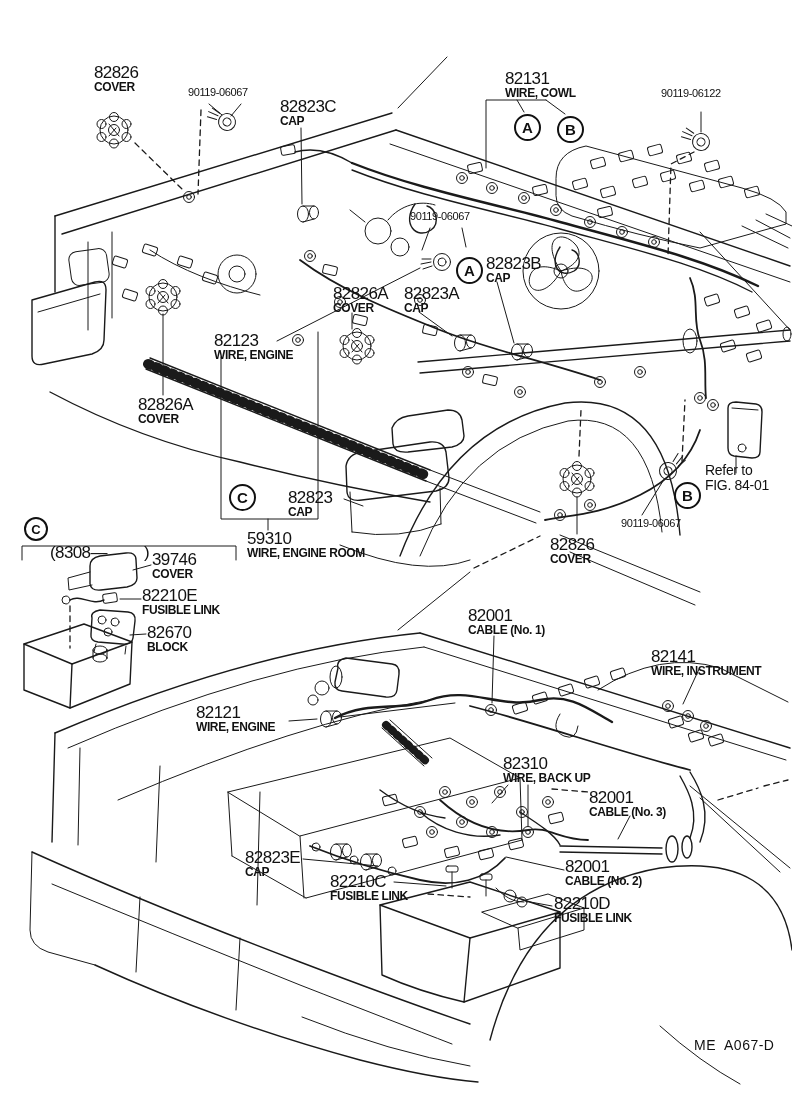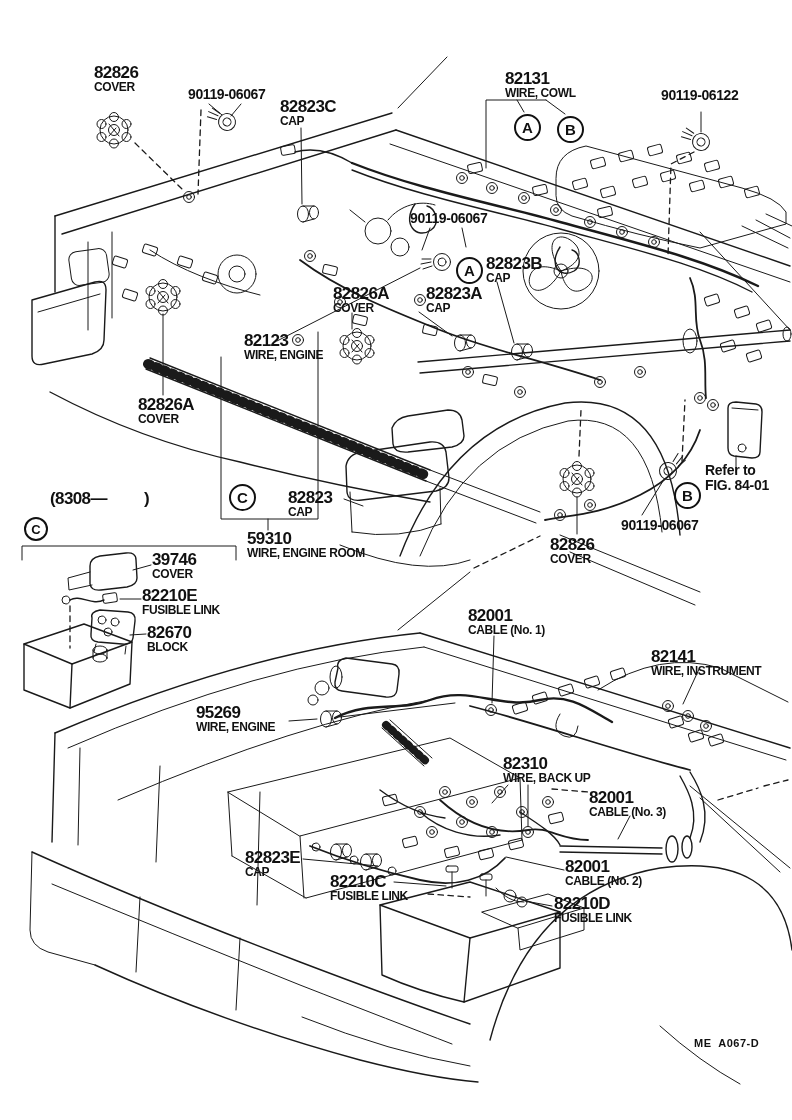--- a/index.html
+++ b/index.html
@@ -7,22 +7,22 @@
          font-family:"Liberation Sans",sans-serif;overflow:hidden}
   .art{position:absolute;left:0;top:0;width:792px;height:1120px}
   .k{stroke:#1a1a1a;fill:none;stroke-width:1.4;stroke-linecap:round;stroke-linejoin:round}
   .k2{stroke-width:2.4}
   .k3{stroke-width:1.8}
   .kt{stroke-width:1}
   .kd{stroke-dasharray:5.5 4.5;stroke-width:1.3}
   .kr{stroke-width:10;stroke-dasharray:2.4 6}
   .kr2{stroke-width:8;stroke-dasharray:2.2 5}
   .lbl{position:absolute;color:#111;line-height:1.04;white-space:nowrap}
-  .pn{font-size:17px;font-weight:bold;letter-spacing:-0.6px}
-  .pn.sm{font-size:14px;letter-spacing:-0.4px}
+  .pn{font-size:17px;font-weight:normal;letter-spacing:-0.6px}
+  .pn.sm{font-size:11px;letter-spacing:-0.4px}
   .pn.md{font-size:14px;letter-spacing:-0.3px}
   .pd{font-size:12px;font-weight:bold;letter-spacing:-0.4px;margin-top:-1px}
   .pre{white-space:pre}
   .marker{position:absolute;box-sizing:border-box;width:27px;height:27px;border:2.6px solid #111;
           border-radius:50%;display:flex;align-items:center;justify-content:center;
           font-size:15px;font-weight:bold;color:#111;background:transparent}
   .marker.sm{width:24px;height:24px;font-size:13px;border-width:2.3px}
 </style>
 </head>
 <body>
@@ -385,21 +385,21 @@
     <path class="k kt" d="M552,906 L525,901"></path>
   </g>
 </svg>
 
 <div class="marker" style="left:514px;top:114px">A</div>
 <div class="marker" style="left:557px;top:116px">B</div>
 <div class="marker" style="left:456px;top:257px">A</div>
 <div class="marker" style="left:674px;top:482px">B</div>
 <div class="marker" style="left:229px;top:484px">C</div>
 <div class="marker sm" style="left:24px;top:517px">C</div>
-<div class="lbl" style="left:50px;top:490px">
+<div class="lbl" style="left:50px;top:544px">
   <div class="pn pre">(8308—         )</div>
 </div>
 
 <div class="lbl" style="left:94px;top:64px">
   <div class="pn">82826</div>
   <div class="pd">COVER</div>
 </div>
 <div class="lbl" style="left:188px;top:87px">
   <div class="pn sm">90119-06067</div>
 </div>
@@ -418,25 +418,25 @@
   <div class="pn sm">90119-06067</div>
 </div>
 <div class="lbl" style="left:486px;top:255px">
   <div class="pn">82823B</div>
   <div class="pd">CAP</div>
 </div>
 <div class="lbl" style="left:333px;top:285px">
   <div class="pn">82826A</div>
   <div class="pd">COVER</div>
 </div>
-<div class="lbl" style="left:426px;top:285px">
+<div class="lbl" style="left:404px;top:285px">
   <div class="pn">82823A</div>
   <div class="pd">CAP</div>
 </div>
-<div class="lbl" style="left:244px;top:332px">
+<div class="lbl" style="left:214px;top:332px">
   <div class="pn">82123</div>
   <div class="pd">WIRE, ENGINE</div>
 </div>
 <div class="lbl" style="left:138px;top:396px">
   <div class="pn">82826A</div>
   <div class="pd">COVER</div>
 </div>
 <div class="lbl" style="left:288px;top:489px">
   <div class="pn">82823</div>
   <div class="pd">CAP</div>
@@ -470,21 +470,21 @@
 </div>
 <div class="lbl" style="left:468px;top:607px">
   <div class="pn">82001</div>
   <div class="pd">CABLE (No. 1)</div>
 </div>
 <div class="lbl" style="left:651px;top:648px">
   <div class="pn">82141</div>
   <div class="pd">WIRE, INSTRUMENT</div>
 </div>
 <div class="lbl" style="left:196px;top:704px">
-  <div class="pn">95269</div>
+  <div class="pn">82121</div>
   <div class="pd">WIRE, ENGINE</div>
 </div>
 <div class="lbl" style="left:503px;top:755px">
   <div class="pn">82310</div>
   <div class="pd">WIRE, BACK UP</div>
 </div>
 <div class="lbl" style="left:589px;top:789px">
   <div class="pn">82001</div>
   <div class="pd">CABLE (No. 3)</div>
 </div>
@@ -499,16 +499,16 @@
 <div class="lbl" style="left:565px;top:858px">
   <div class="pn">82001</div>
   <div class="pd">CABLE (No. 2)</div>
 </div>
 <div class="lbl" style="left:554px;top:895px">
   <div class="pn">82210D</div>
   <div class="pd">FUSIBLE LINK</div>
 </div>
 
 <div class="lbl" style="left:694px;top:1038px">
-  <div class="pn pre" style="font-size:11px;letter-spacing:0.5px">ME  A067-D</div>
+  <div class="pn pre" style="font-size:14px;letter-spacing:0.5px">ME  A067-D</div>
 </div>
 
 </div>
 
 </body></html>

